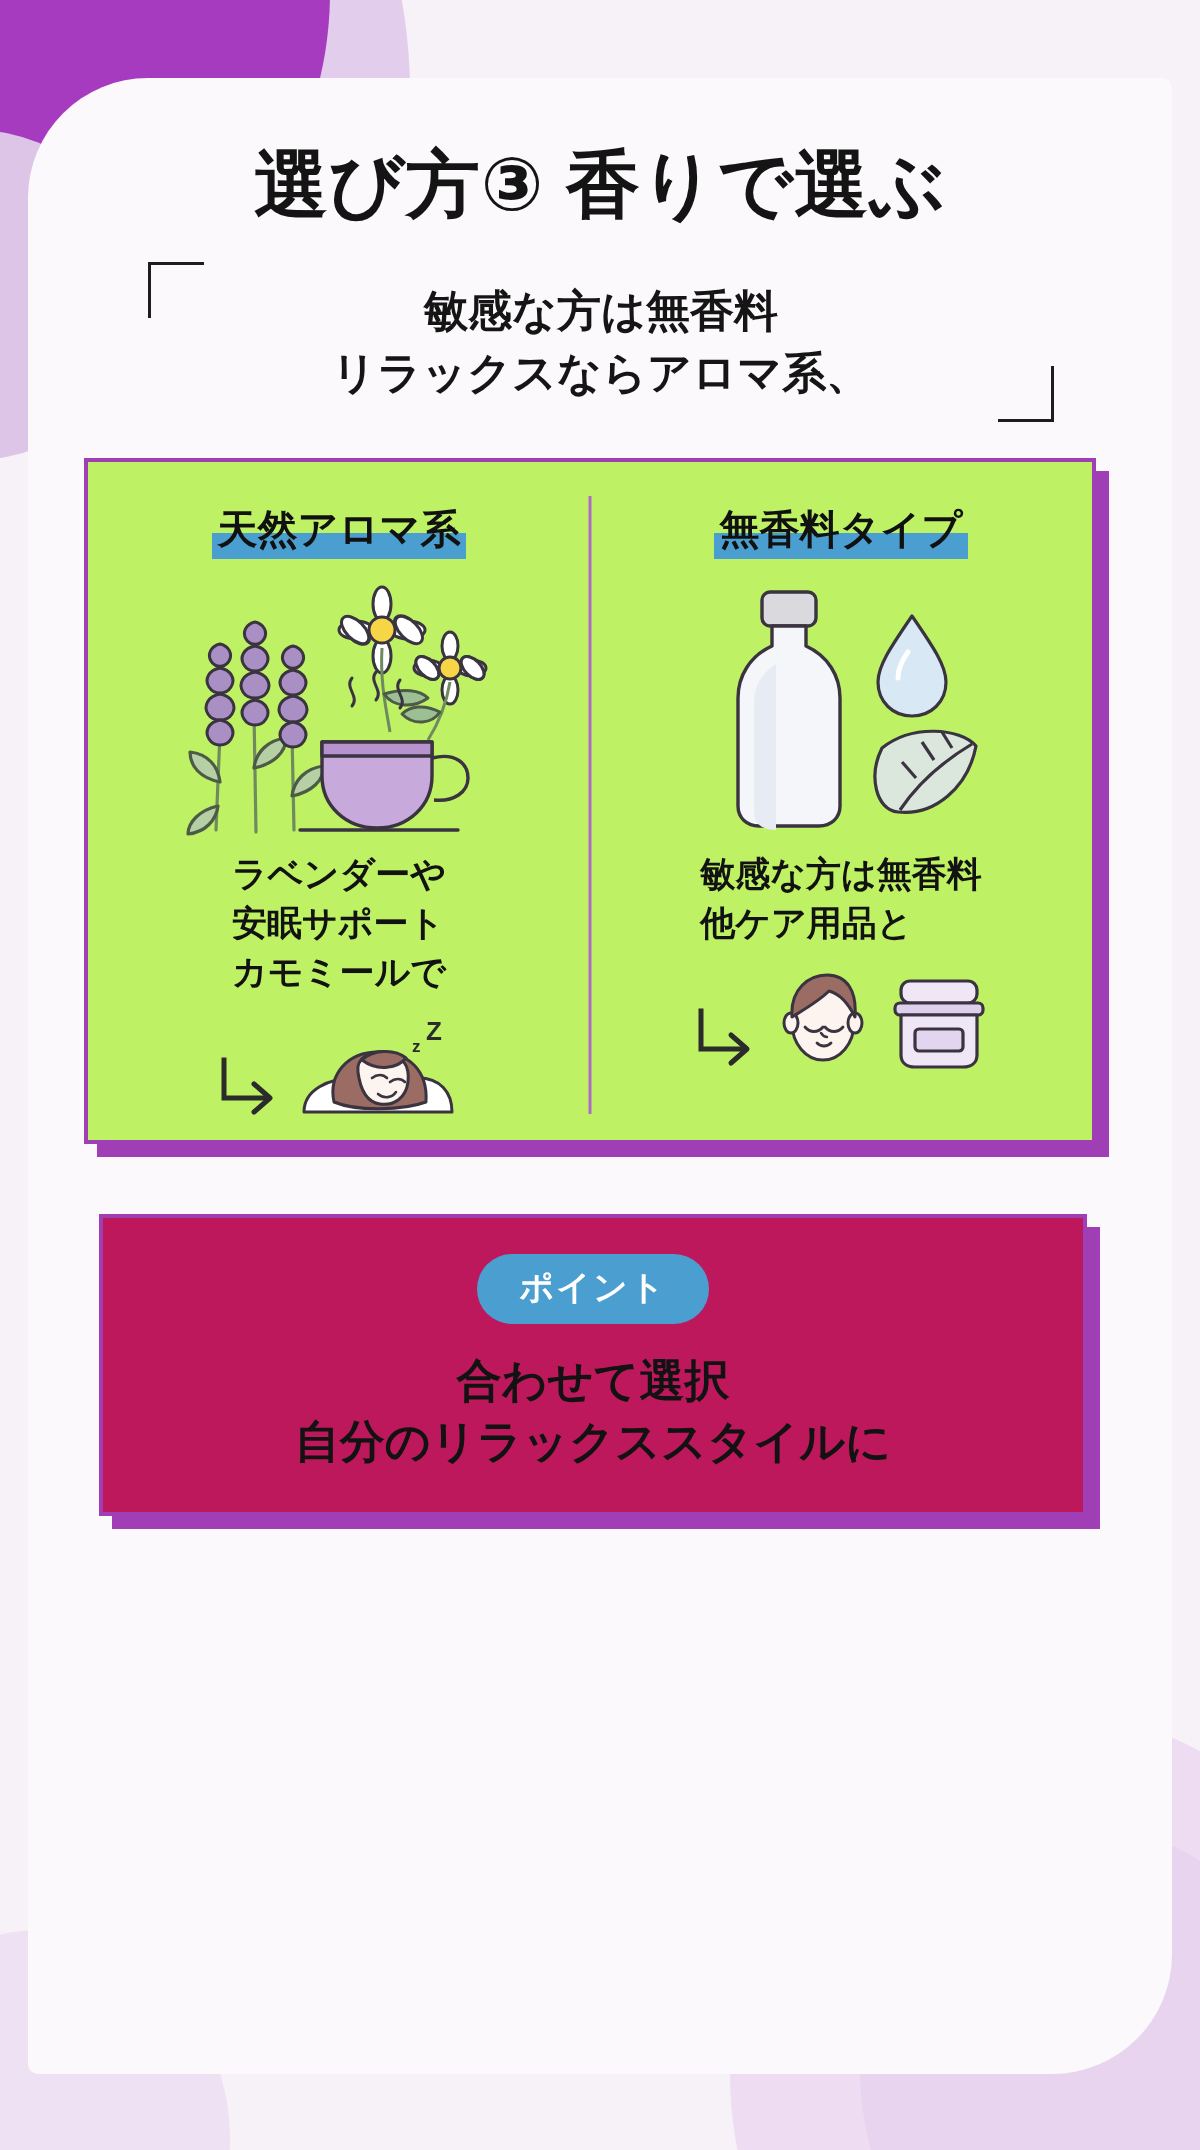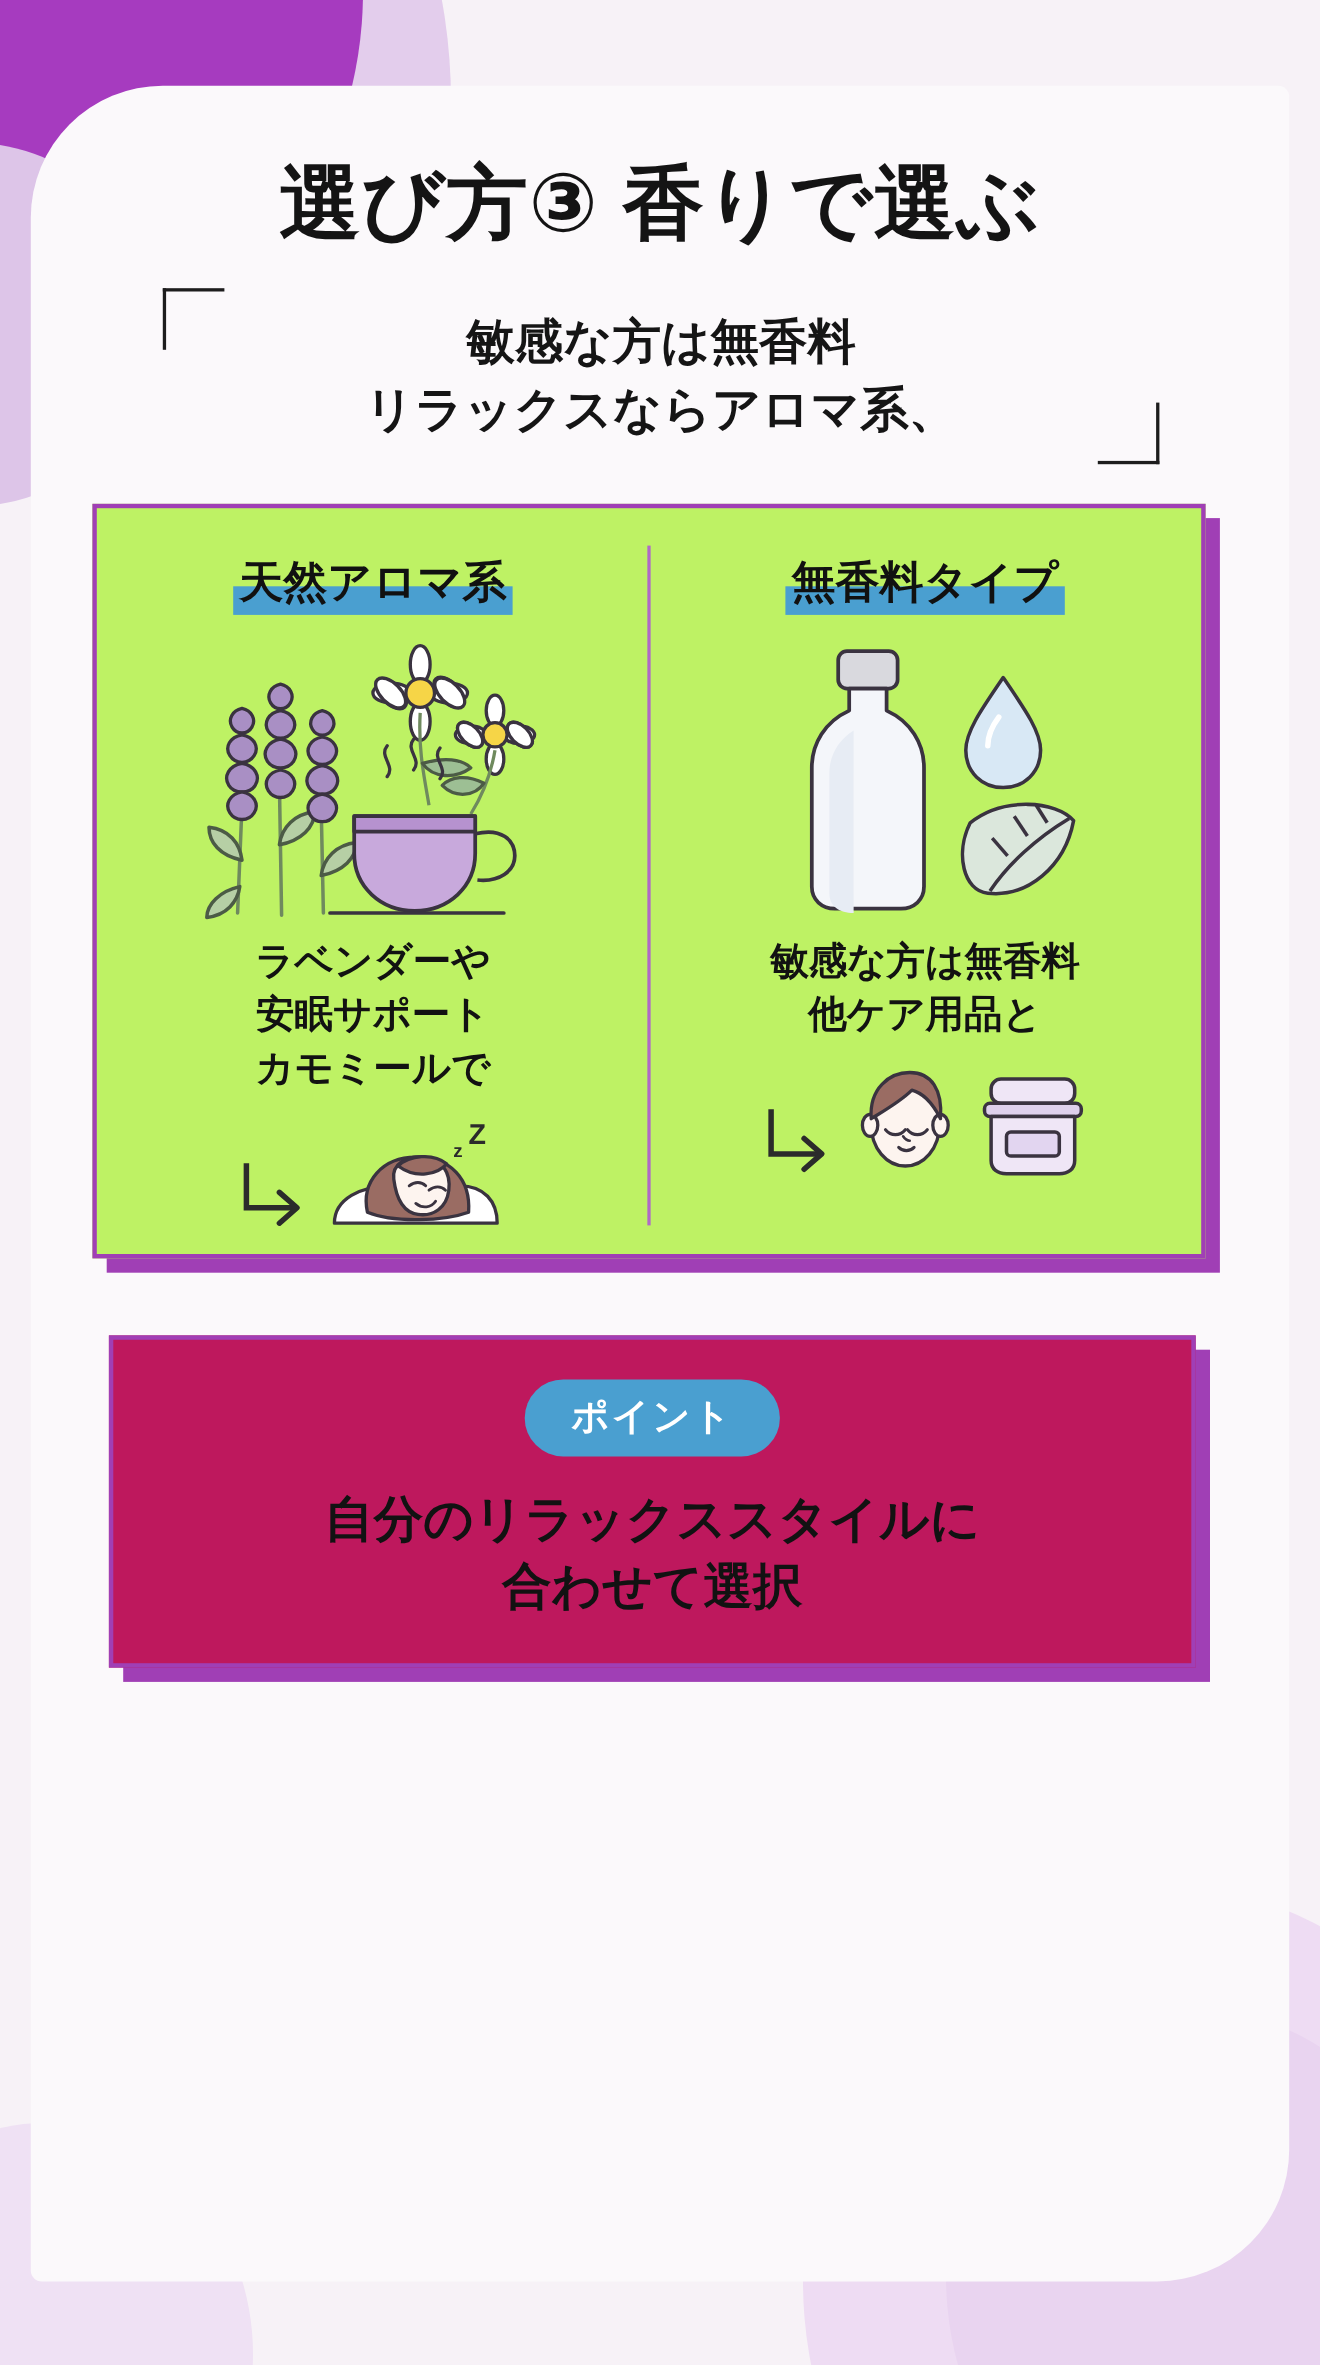--- a/index.html
+++ b/index.html
@@ -216,21 +216,20 @@
     height: 266px;
     display: flex;
     align-items: center;
     justify-content: center;
   }
 
   .col-text {
     font-size: 35px;
     font-weight: 700;
     line-height: 1.40;
-    text-align: center;
     color: #121212;
     margin-top: 4px;
   }
 
   .col-foot {
     display: flex;
     align-items: flex-end;
     justify-content: center;
     gap: 14px;
     margin-top: 14px;
@@ -496,18 +495,18 @@
           </g>
         </svg>
       </div>
     </div>
   </div>
 
   <div class="point-shadow"></div>
   <div class="point-card">
     <div class="point-badge">ポイント</div>
     <div class="point-text">
+      <div>合わせて選択</div>
       <div>自分のリラックススタイルに</div>
-      <div>合わせて選択</div>
     </div>
   </div>
 
 </div>
 
 </body></html>

